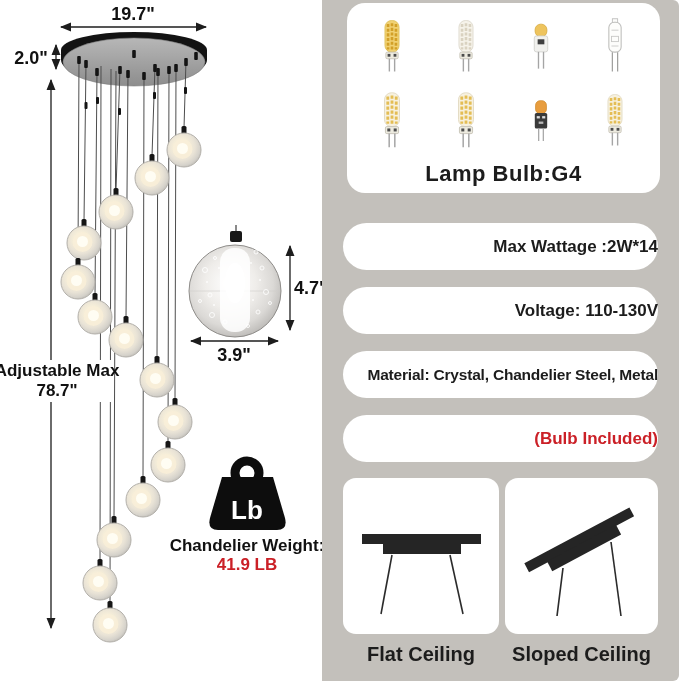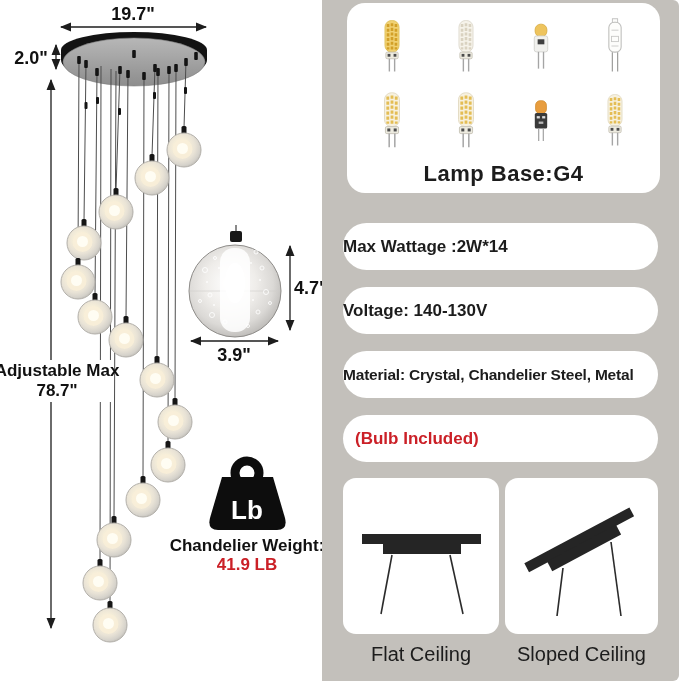--- a/index.html
+++ b/index.html
@@ -10,27 +10,27 @@
   }
   *{margin:0;padding:0;box-sizing:border-box;}
   body{font-family:"Liberation Sans",sans-serif;background:#fff;}
   .page{position:relative;width:679px;height:681px;background:#fff;overflow:hidden;}
   .left{position:absolute;left:0;top:0;width:322px;height:681px;background:#fff;}
   .right{position:absolute;left:322px;top:0;width:357px;height:681px;background:var(--panel-gray);border-radius:0 6px 6px 0;}
   .card{position:absolute;background:var(--card-white);}
   .bulb-card{left:25px;top:3px;width:313px;height:190px;border-radius:18px;}
   .bulb-grid{position:absolute;left:8px;right:8px;top:6px;height:148px;display:grid;grid-template-columns:repeat(4,1fr);grid-template-rows:1fr 1fr;place-items:center;}
   .lamp-base{position:absolute;left:0;right:0;bottom:6px;text-align:center;font-size:22px;font-weight:bold;color:var(--text-black);letter-spacing:.5px;}
-  .pill{position:absolute;left:21px;width:315px;height:47px;background:var(--card-white);border-radius:24px;display:flex;align-items:center;justify-content:flex-start;font-size:17px;font-weight:bold;color:var(--text-black);white-space:nowrap;}
+  .pill{position:absolute;left:21px;width:315px;height:47px;background:var(--card-white);border-radius:24px;display:flex;align-items:center;justify-content:flex-end;font-size:17px;font-weight:bold;color:var(--text-black);white-space:nowrap;}
   .p1{top:223px}.p2{top:287px}.p3{top:351px;font-size:15.5px;letter-spacing:-.2px}.p4{top:415px}
   .red{color:var(--accent-red);margin-left:12px;}
   .mount-card{top:478px;height:156px;border-radius:13px;}
   .mc-flat{left:21px;width:156px;}
   .mc-sloped{left:183px;width:153px;}
-  .mount-label{position:absolute;top:643px;text-align:center;font-size:20px;font-weight:normal;color:var(--text-black);}
+  .mount-label{position:absolute;top:643px;text-align:center;font-size:20px;font-weight:bold;color:var(--text-black);}
   .ml-flat{left:21px;width:156px;}
   .ml-sloped{left:183px;width:153px;}
   svg{display:block;}
   .bulb{overflow:visible;}
   .h52{height:52px;width:34px;} .h58{height:58px;width:38px;} .h62{height:62px;width:40px;} .h48{height:48px;width:32px;}
   .bulb-yellow{--body:#f0d173;--chip:#d2a028;--bstroke:#dfc058;}
   .bulb-cream{--body:#f6f3ea;--chip:#d9d2c0;--bstroke:#ddd8cb;}
   .bulb-cream-yellow{--body:#f7f1df;--chip:#e4bd54;--bstroke:#e2dac2;}
   .dimtxt{font:bold 18px "Liberation Sans",sans-serif;fill:#111;}
   .dimtxt2{font:bold 17px "Liberation Sans",sans-serif;fill:#111;}
@@ -267,28 +267,28 @@
         <svg class="bulb h62 bulb-cream-yellow" viewBox="0 0 40 66">
             <use href="#corn"></use>
           </svg>
         <svg class="bulb h48" viewBox="0 0 40 62">
             <use href="#cob"></use>
           </svg>
         <svg class="bulb h58 bulb-cream-yellow" viewBox="0 0 40 66">
             <use href="#corn"></use>
           </svg>
       </div>
-      <div class="lamp-base">Lamp Base:G4</div>
+      <div class="lamp-base">Lamp Bulb:G4</div>
     </div>
 
     <div class="pill p1">
       <span>Max Wattage :2W*14</span>
     </div>
     <div class="pill p2">
-      <span>Voltage: 140-130V</span>
+      <span>Voltage: 110-130V</span>
     </div>
     <div class="pill p3">
       <span>Material: Crystal, Chandelier Steel, Metal</span>
     </div>
     <div class="pill p4">
         <span class="red">(Bulb Included)</span>
     </div>
 
     <div class="card mount-card mc-flat">
       <svg viewBox="0 0 156 156" width="156" height="156">

